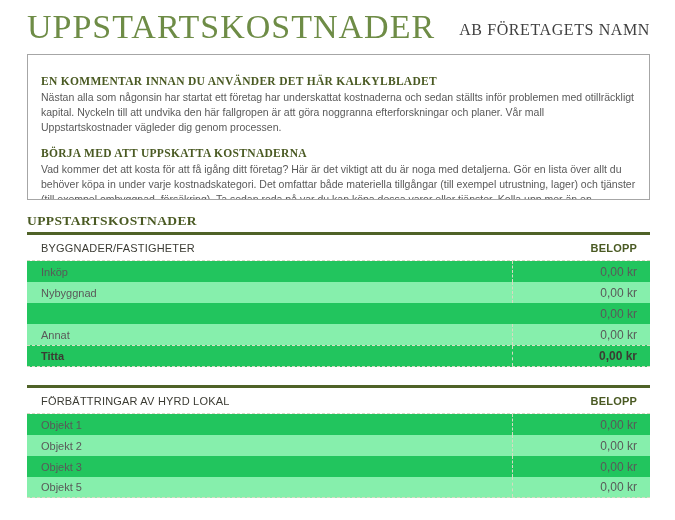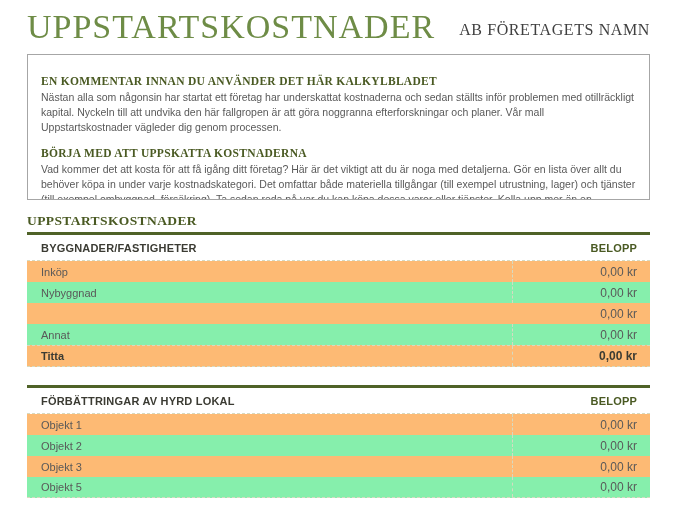--- a/index.html
+++ b/index.html
@@ -85,35 +85,35 @@
   .thead {
     display: flex;
     justify-content: space-between;
     align-items: center;
     height: 26px;
     border-bottom: 1px dashed #d6dac1;
     padding: 0 13px 0 14px;
   }
   .thead .cat {
     font-size: 11px;
-    font-weight: bold;
+    font-weight: normal;
     color: #3b3b33;
     letter-spacing: 0.2px;
   }
   .thead .amt-head {
     font-size: 11px;
     font-weight: bold;
     color: #4a5a23;
     letter-spacing: 0.2px;
   }
   .trow {
     display: flex;
     height: 21px;
     align-items: center;
-    background: #fdba74;
+    background: #22c55e;
   }
   .trow.alt { background: #86efac; }
   .tlabel {
     flex: 0 0 486px;
     align-self: stretch;
     display: flex;
     align-items: center;
     padding-left: 14px;
     font-size: 11px;
     color: #595959;

